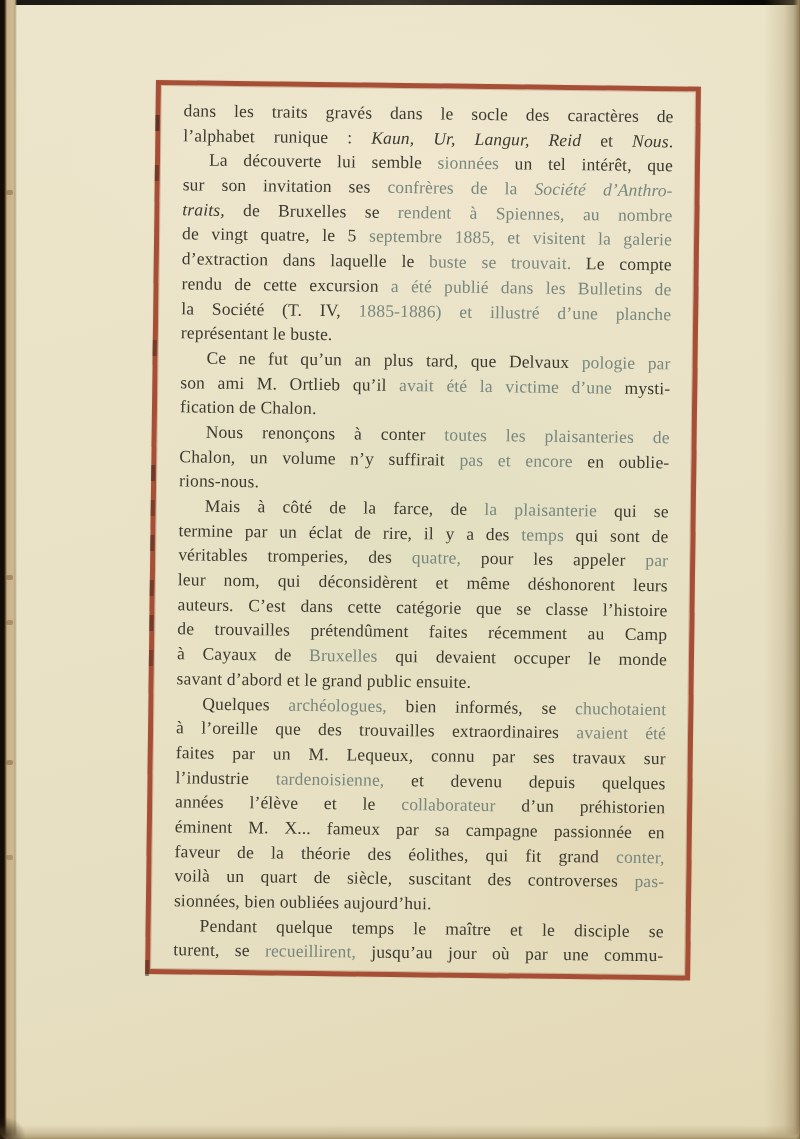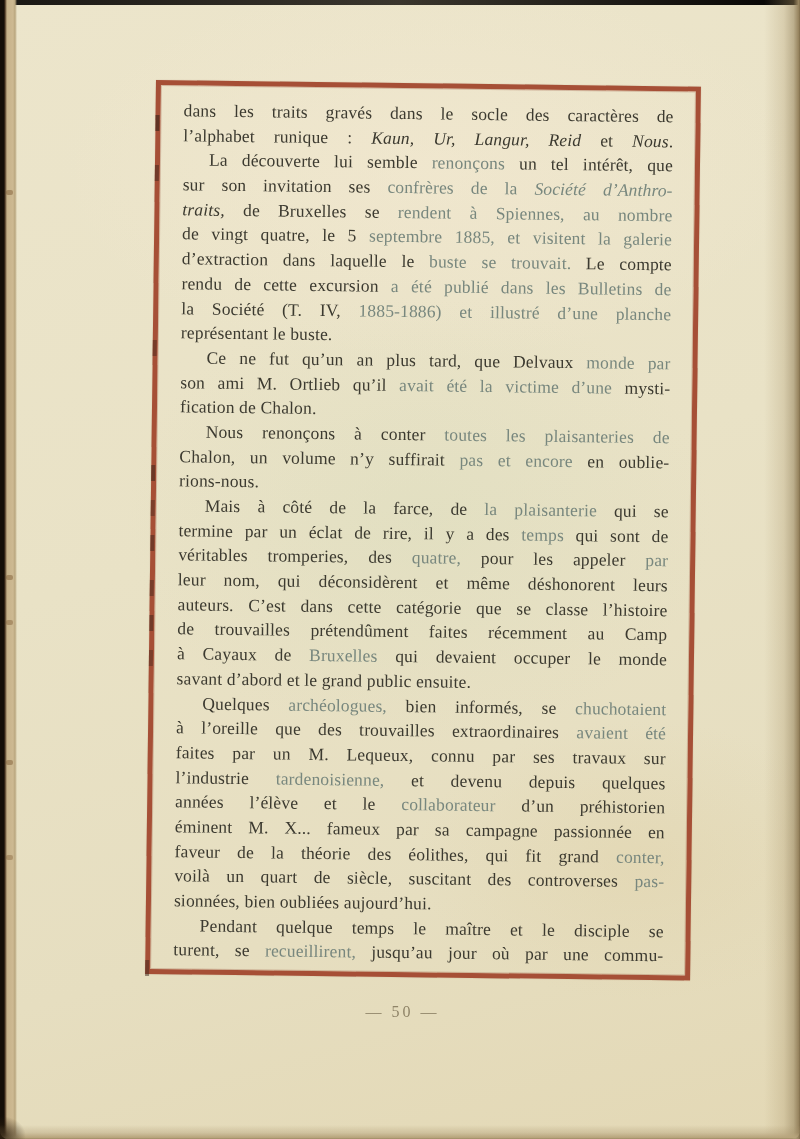--- a/index.html
+++ b/index.html
@@ -75,29 +75,29 @@
   <div class="stitch"></div>
   <div class="edge edge-right"></div>
   <div class="edge edge-bottom"></div>
   <div class="corner-spot"></div>
 
   <div class="frame">
     <div class="showthrough"></div>
     <div class="text-block">
         <div class="line just">dans les traits gravés dans le socle des caractères de</div>
         <div class="line just">l’alphabet runique : <i>Kaun, Ur, Langur, Reid</i> et <i>Nous</i>.</div>
-        <div class="line just indent">La découverte lui semble <span class="faded">renonçons</span> un tel intérêt, que</div>
+        <div class="line just indent">La découverte lui semble <span class="faded">sionnées</span> un tel intérêt, que</div>
         <div class="line just">sur son invitation ses <span class="faded">confrères de la <i>Société d’Anthro-</i></span></div>
         <div class="line just"><i>traits,</i> de Bruxelles se <span class="faded">rendent à Spiennes, au nombre</span></div>
         <div class="line just">de vingt quatre, le 5 <span class="faded">septembre 1885, et visitent la galerie</span></div>
         <div class="line just">d’extraction dans laquelle le <span class="faded">buste se trouvait.</span> Le compte</div>
         <div class="line just">rendu de cette excursion <span class="faded">a été publié dans les Bulletins de</span></div>
         <div class="line just">la Société (T. IV, <span class="faded">1885-1886) et illustré d’une planche</span></div>
         <div class="line">représentant le buste.</div>
-        <div class="line just indent">Ce ne fut qu’un an plus tard, que Delvaux <span class="faded">monde par</span></div>
+        <div class="line just indent">Ce ne fut qu’un an plus tard, que Delvaux <span class="faded">pologie par</span></div>
         <div class="line just">son ami M. Ortlieb qu’il <span class="faded">avait été la victime d’une</span> mysti-</div>
         <div class="line">fication de Chalon.</div>
         <div class="line just indent">Nous renonçons à conter <span class="faded">toutes les plaisanteries de</span></div>
         <div class="line just">Chalon, un volume n’y suffirait <span class="faded">pas et encore</span> en oublie-</div>
         <div class="line">rions-nous.</div>
         <div class="line just indent">Mais à côté de la farce, de <span class="faded">la plaisanterie</span> qui se</div>
         <div class="line just">termine par un éclat de rire, il y a des <span class="faded">temps</span> qui sont de</div>
         <div class="line just">véritables tromperies, des <span class="faded">quatre,</span> pour les appeler <span class="faded">par</span></div>
         <div class="line just">leur nom, qui déconsidèrent et même déshonorent leurs</div>
         <div class="line just">auteurs. C’est dans cette catégorie que se classe l’histoire</div>
@@ -111,14 +111,13 @@
         <div class="line just">années l’élève et le <span class="faded">collaborateur</span> d’un préhistorien</div>
         <div class="line just">éminent M. X... fameux par sa campagne passionnée en</div>
         <div class="line just">faveur de la théorie des éolithes, qui fit grand <span class="faded">conter,</span></div>
         <div class="line just">voilà un quart de siècle, suscitant des controverses <span class="faded">pas-</span></div>
         <div class="line">sionnées, bien oubliées aujourd’hui.</div>
         <div class="line just indent">Pendant quelque temps le maître et le disciple se</div>
         <div class="line just">turent, se <span class="faded">recueillirent,</span> jusqu’au jour où par une commu-</div>
       </div>
   </div>
 
-  <div class="page-number">— 50 —</div>
 </div>
 
 </body></html>

